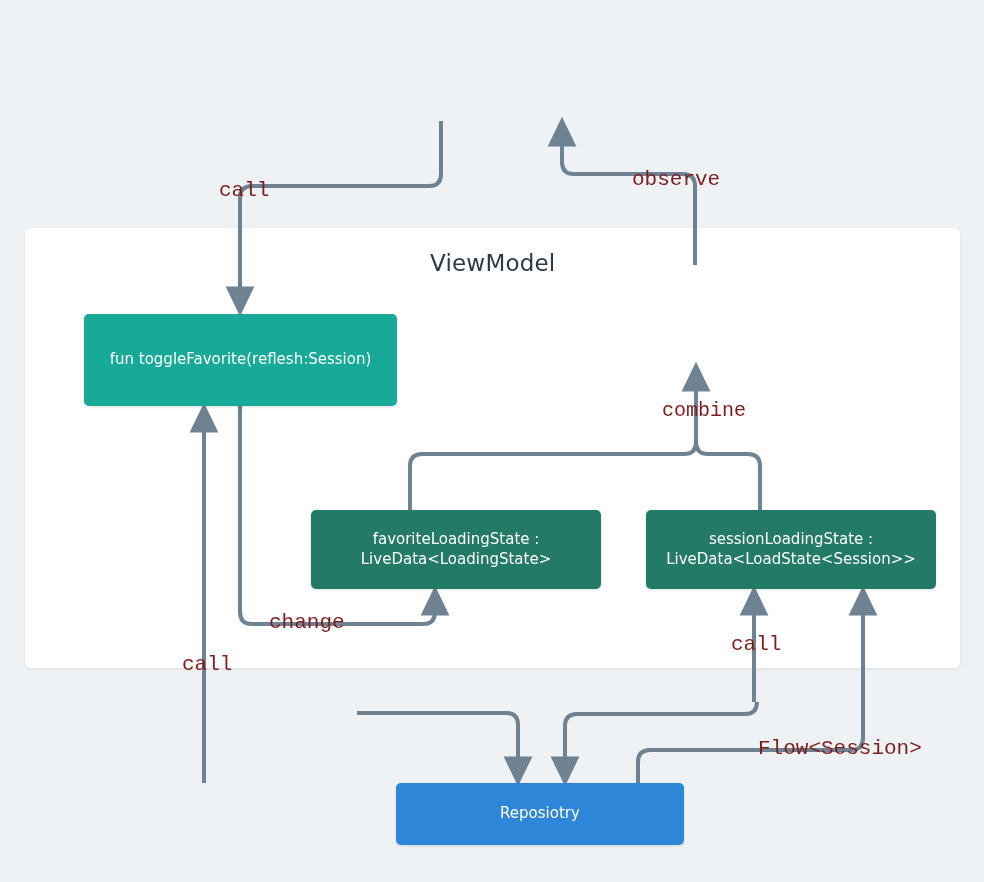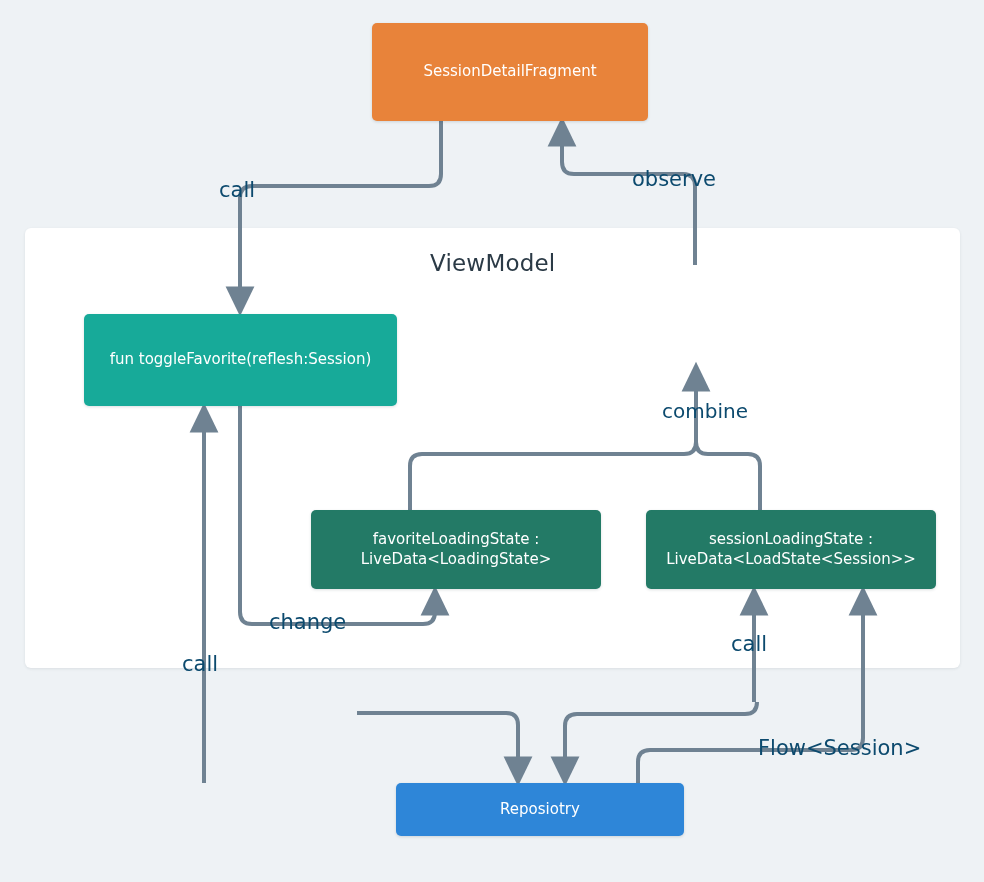--- a/index.html
+++ b/index.html
@@ -52,31 +52,32 @@
   .panel-title {
     position: absolute;
     color: #2b3a46;
     font-size: 23px;
     letter-spacing: 0.2px;
     white-space: nowrap;
     margin-top: 12px;
   }
   .edge-label {
     position: absolute;
-    color: #0c4a6e;
+    color: #7f1d1d;
     white-space: nowrap;
     line-height: 1;
+    font-family: Liberation Mono, monospace;
   }
   
   #node-fragment      { left: 372px; top: 23px;  width: 276px; height: 98px;  font-size: 15px; background: #E8833A; }
   #node-togglefav     { left: 84px;  top: 314px; width: 313px; height: 92px;  font-size: 15px; background: #17AA99; }
   #node-uimodel       { left: 599px; top: 265px; width: 193px; height: 100px; font-size: 15px; background: #237A66; }
   #node-favstate      { left: 311px; top: 510px; width: 290px; height: 79px;  font-size: 15px; background: #237A66; }
   #node-sessionstate  { left: 646px; top: 510px; width: 290px; height: 79px;  font-size: 15px; background: #237A66; }
-  #node-repository    { left: 396px; top: 783px; width: 288px; height: 53px;  font-size: 15px; background: #2E86D8; }
+  #node-repository    { left: 396px; top: 783px; width: 288px; height: 62px;  font-size: 15px; background: #2E86D8; }
   
   #viewmodel-panel    { left: 25px;  top: 228px; width: 935px; height: 440px; }
   #viewmodel-title    { left: 430px; top: 238px; }
   
   #label-call-top     { left: 219px; top: 180px; font-size: 21px; }
   #label-observe      { left: 632px; top: 169px; font-size: 21px; }
   #label-combine      { left: 662px; top: 401px; font-size: 20px; }
   #label-change       { left: 269px; top: 612px; font-size: 21px; }
   #label-call-left    { left: 182px; top: 654px; font-size: 21px; }
   #label-call-right   { left: 731px; top: 634px; font-size: 21px; }
@@ -115,21 +116,20 @@
       <path d="M 204 783 L 204 418" marker-end="url(#arrowhead)"></path>
 
       <path d="M 757 702 Q 757 714 745 714 L 577 714 Q 565 714 565 726 L 565 771" marker-end="url(#arrowhead)"></path>
 
       <path d="M 754 702 L 754 601" marker-end="url(#arrowhead)"></path>
 
       <path d="M 638 783 L 638 762 Q 638 750 650 750 L 851 750 Q 863 750 863 738 L 863 601" marker-end="url(#arrowhead)"></path>
     </g>
   </svg>
 
-  <div class="node" id="node-fragment">SessionDetailFragment</div>
   <div class="node" id="node-togglefav">fun toggleFavorite(reflesh:Session)</div>
   <div class="node" id="node-favstate">favoriteLoadingState :
 LiveData&lt;LoadingState&gt;</div>
   <div class="node" id="node-sessionstate">sessionLoadingState :
 LiveData&lt;LoadState&lt;Session&gt;&gt;</div>
   <div class="node" id="node-repository">Reposiotry</div>
 
   <div class="edge-label" id="label-call-top">call</div>
   <div class="edge-label" id="label-observe">observe</div>
   <div class="edge-label" id="label-combine">combine</div>

